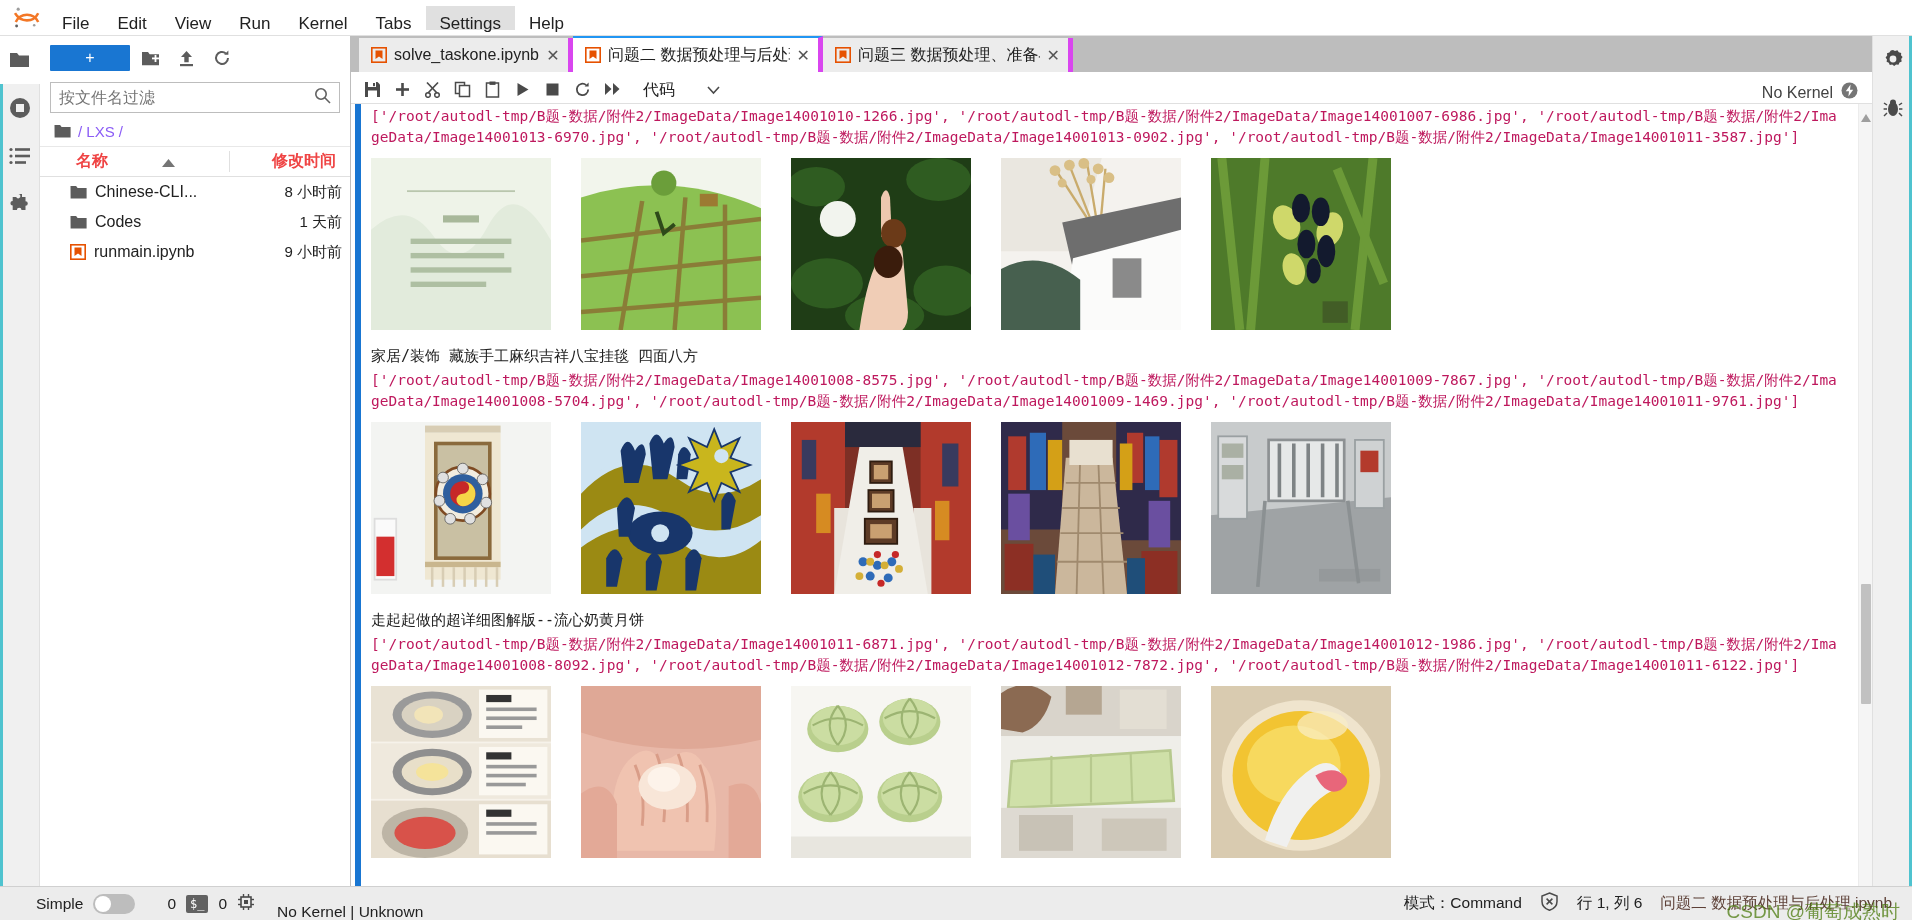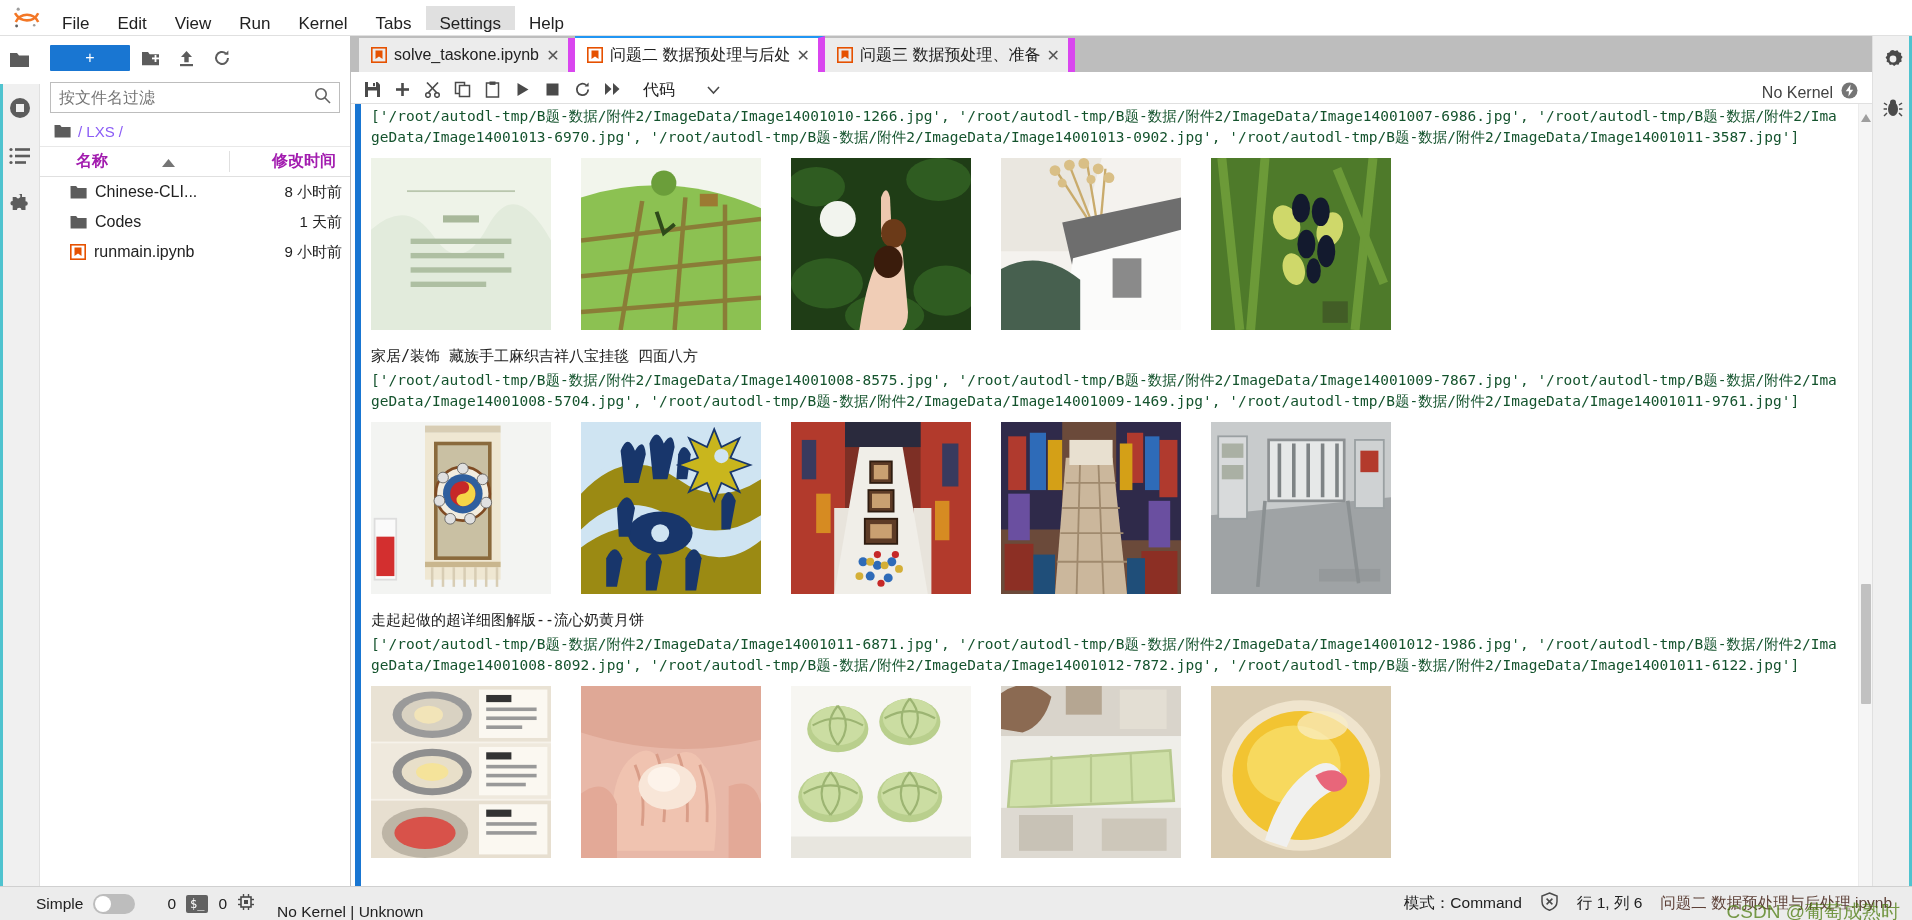--- a/index.html
+++ b/index.html
@@ -68,42 +68,42 @@
   .fb-filter input {
     flex: 1; border: none; outline: none; font-size: 16px; color: #9e9e9e;
     font-family: "Liberation Sans", sans-serif; background: transparent;
   }
   .fb-breadcrumb {
     height: 30px; display: flex; align-items: center; gap: 7px; padding: 0 14px;
     font-size: 15px; color: #8b5cf6; border-bottom: 1px solid #e8e8e8;
   }
   .fb-header {
     display: flex; align-items: center; height: 30px; border-bottom: 1px solid #e0e0e0;
-    padding: 0 8px; background: #fff; font-weight: bold; font-size: 16px; color: #a21caf;
+    padding: 0 8px; background: #fff; font-weight: bold; font-size: 16px; color: #ef4444;
   }
   .fb-h-name { flex: 1; display: flex; align-items: center; gap: 6px; padding-left: 28px; border-right: 1px solid #e0e0e0;}
   .fb-h-mod { width: 112px; text-align: right; padding-right: 6px;}
   .fb-list { flex: 1; overflow: hidden; }
   .fb-row {
     display: flex; align-items: center; height: 30px; padding: 0 8px; cursor: pointer;
     font-size: 16px; color: #212121;
   }
   .fb-row-name { flex: 1; display: flex; align-items: center; gap: 8px; padding-left: 22px; overflow: hidden; white-space: nowrap;}
   .fb-row-mod { width: 108px; text-align: right; color: #212121; font-size: 15px; }
 
   
   .notebook-panel { flex: 1 1 auto; display: flex; flex-direction: column; min-width: 0; background: #bdbdbd; }
   .tabbar {
     height: 36px; background: #bdbdbd; display: flex; align-items: flex-end; flex: 0 0 36px;
     padding-left: 8px;
   }
   .tab {
     height: 34px; display: flex; align-items: center; gap: 7px; padding: 0 8px 0 12px;
     background: #ececec; font-size: 16px; color: #212121; cursor: pointer;
-    max-width: 250px; white-space: nowrap; border-right: 7px solid #d946ef;
+    max-width: 250px; white-space: nowrap; border-right: 5px solid #d946ef;
     position: relative;
   }
   .tab.current { background: #fff; border-top: 2px solid #2196f3; height: 36px; }
   .tab-label { overflow: hidden; text-overflow: clip; }
   .tab-close { font-size: 16px; color: #555; width: 14px; text-align: center; }
 
   .nb-toolbar {
     height: 32px; background: #fff; display: flex; align-items: flex-end; gap: 0;
     border-bottom: 1px solid #e0e0e0; padding-left: 6px; flex: 0 0 32px;
   }
@@ -124,21 +124,21 @@
   
   .nb-content {
     flex: 1 1 auto; background: #fff; overflow: hidden; position: relative; display: flex;
   }
   .cell-wrap { flex: 1; display: flex; min-width: 0; }
   .cell-bar { width: 6px; background: #1976d2; flex: 0 0 6px; margin-left: 4px;}
   .cell-inner { flex: 1; min-width: 0; padding: 0 0 0 10px; overflow: hidden; }
 
   .out-text {
     font-family: "DejaVu Sans Mono", "Liberation Mono", monospace;
-    font-size: 14.5px; line-height: 21px; color: #14532d; white-space: pre-wrap;
+    font-size: 14.5px; line-height: 21px; color: #be185d; white-space: pre-wrap;
     word-break: break-all; padding: 2px 14px 2px 0;
   }
   .out-title {
     font-family: "DejaVu Sans Mono", "Liberation Mono", monospace;
     font-size: 15px; line-height: 24px; color: #212121; padding-top: 4px;
   }
   .img-row { display: flex; gap: 30px; padding: 8px 0 10px 0; }
   .thumb {
     width: 180px; height: 172px; flex: 0 0 180px; overflow: hidden; position: relative;
     background: #eee;

